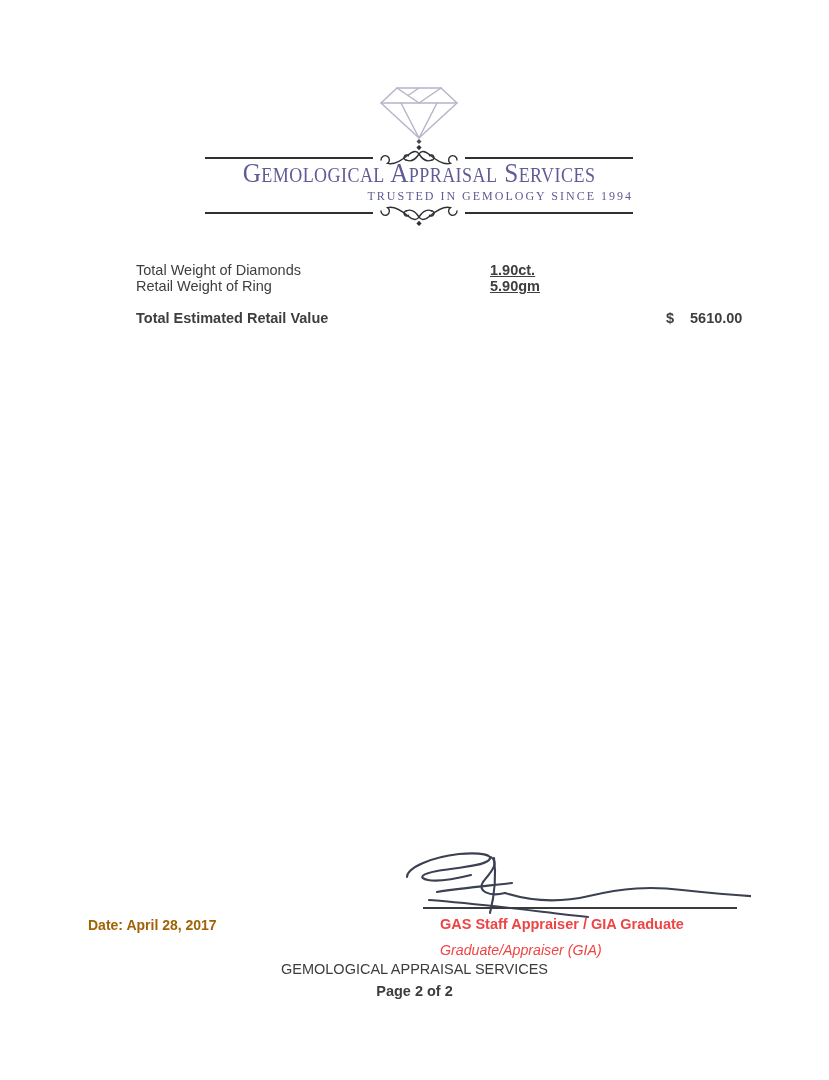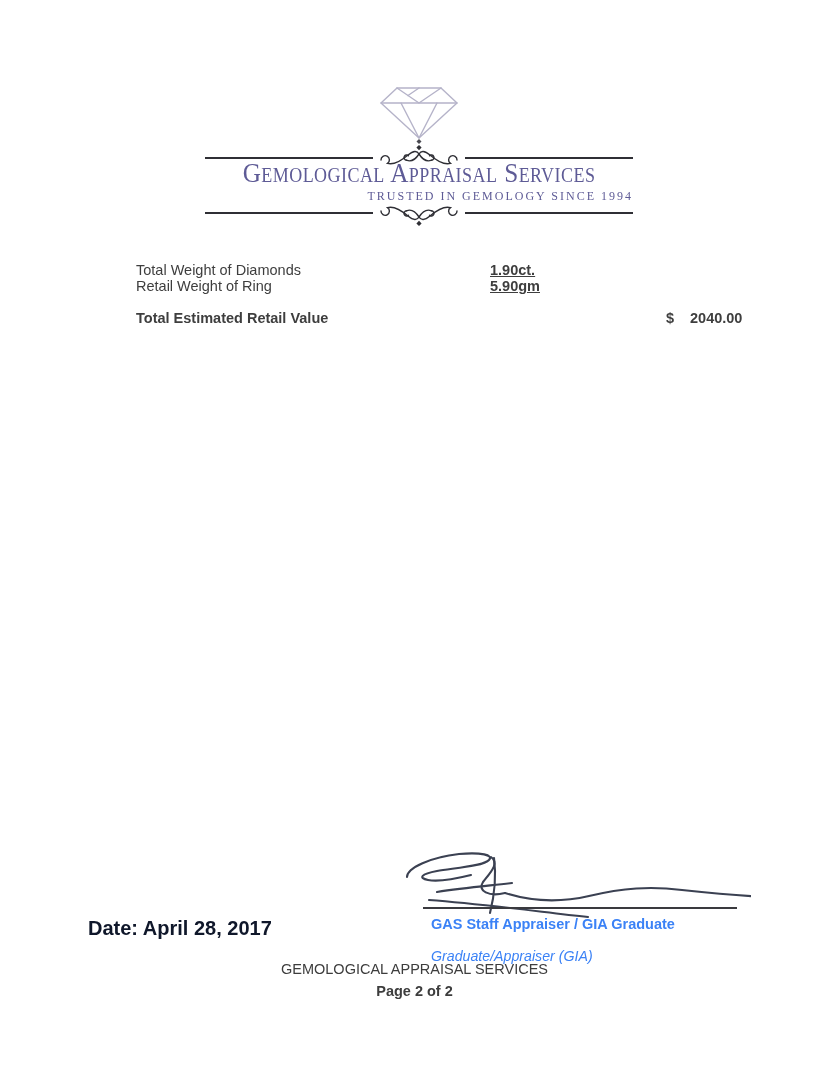--- a/index.html
+++ b/index.html
@@ -95,32 +95,32 @@
   }
   .signature-line {
     position: absolute;
     left: 423px; top: 907px;
     width: 314px;
     border-top: 2px solid #3a3a3f;
   }
   .date-line {
     position: absolute;
     left: 88px; top: 917px;
-    font-size: 20px;
+    font-size: 14px;
     font-weight: bold;
-    color: #0f172a;
+    color: #a16207;
     white-space: nowrap;
   }
   .signer-block {
     position: absolute;
-    left: 431px; top: 916px;
-    color: #3b82f6;
+    left: 440px; top: 916px;
+    color: #ef4444;
   }
   .signer-title { font-size: 14.5px; font-weight: bold; white-space: nowrap; }
-  .signer-credential { font-size: 14.2px; font-style: italic; margin-top: 16px; white-space: nowrap; }
+  .signer-credential { font-size: 14.2px; font-style: italic; margin-top: 10px; white-space: nowrap; }
 
   
   .footer {
     position: absolute;
     left: 0; top: 961px;
     width: 829px;
     text-align: center;
     color: #3d3d3d;
     font-size: 14.5px;
     line-height: 16.5px;
@@ -189,21 +189,21 @@
     <span class="lbl">Total Weight of Diamonds</span>
     <span class="val">1.90ct.</span>
   </div>
   <div class="summary-row row-2">
     <span class="lbl">Retail Weight of Ring</span>
     <span class="val">5.90gm</span>
   </div>
   <div class="summary-row row-total">
     <span class="lbl">Total Estimated Retail Value</span>
     <span class="currency">$</span>
-    <span class="amount">2040.00</span>
+    <span class="amount">5610.00</span>
   </div>
 
   <svg class="signature-svg" viewBox="0 0 385 80" fill="none">
     <g stroke="#3b4152" stroke-width="2.1" stroke-linecap="round" fill="none">
       <path d="M14,36 C14,27 38,16 66,13 C88,11 101,14 96,19 C91,25 62,27 44,30 C28,33 25,37 35,39 C45,41 62,38 78,34"></path>
       <path d="M98,16 C107,22 97,32 90,41 C84,50 96,56 112,52"></path>
       <path d="M101,17 C103,32 102,52 97,72"></path>
       <path d="M44,51 C70,47 93,45 119,42"></path>
       <path d="M112,52 C140,61 170,61 196,55 C230,47 257,45 289,49 C317,52 345,55 377,56"></path>
       <path d="M36,59 C90,63 141,70 195,76"></path>

